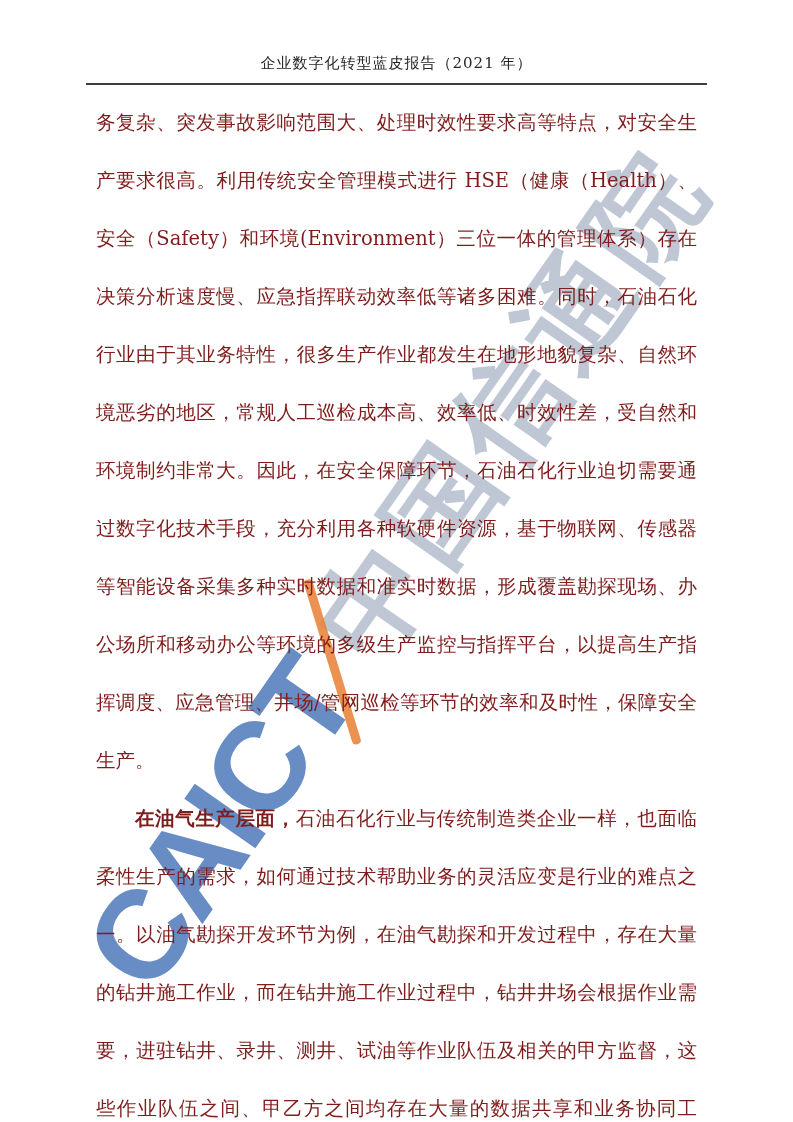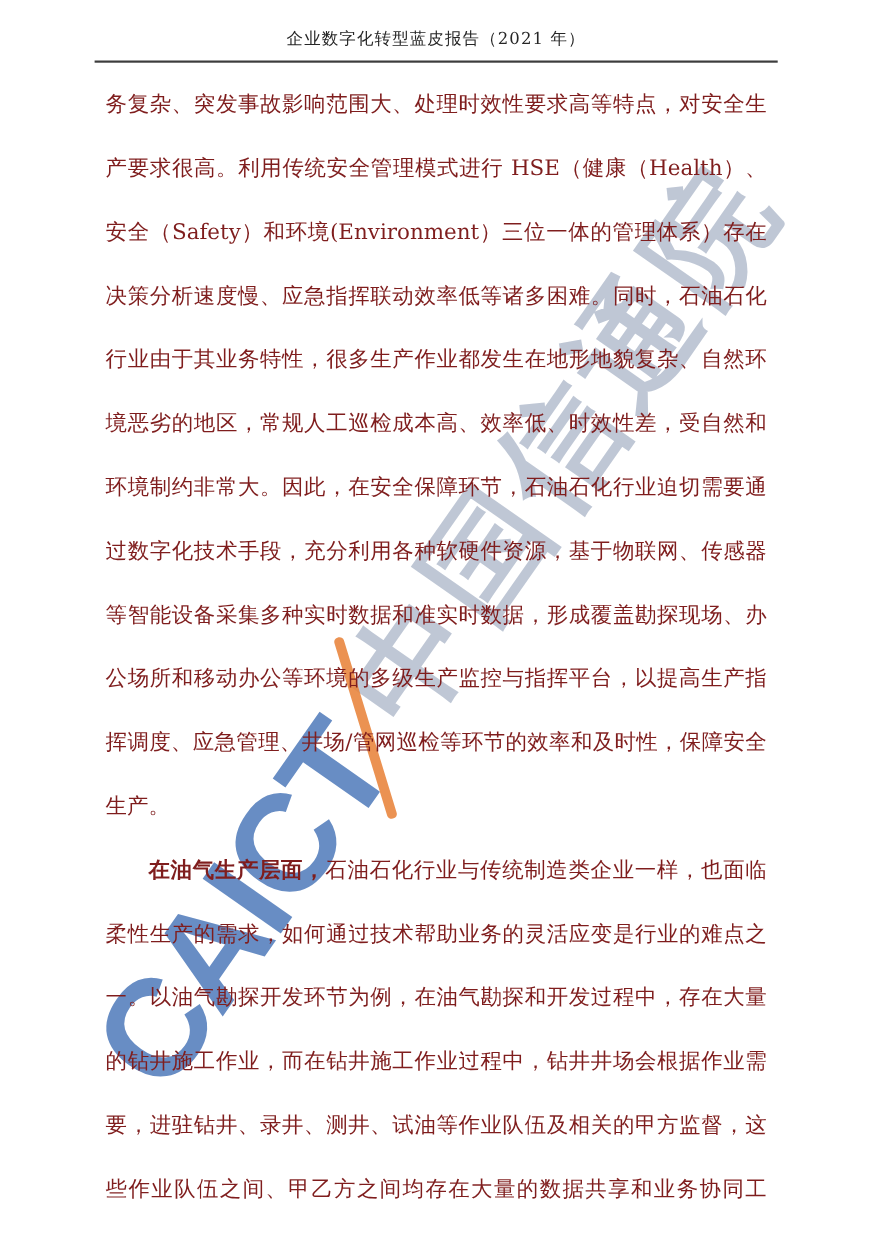--- a/index.html
+++ b/index.html
@@ -44,21 +44,21 @@
     font-weight: 700;
     font-size: 110px;
     letter-spacing: 8px;
     color: rgba(152, 164, 188, 0.62);
     white-space: nowrap;
   }
 
   
   .page-header { position: relative; z-index: 1; }
   .header-title {
-    padding-top: 26px;
+    padding-top: 54px;
     text-align: center;
     font-size: 15px;
     letter-spacing: 1px;
     color: #262626;
   }
   .header-rule {
     margin: 10px 86px 0 86px;
     border-top: 2px solid #3d3d3d;
     height: 0;
   }

